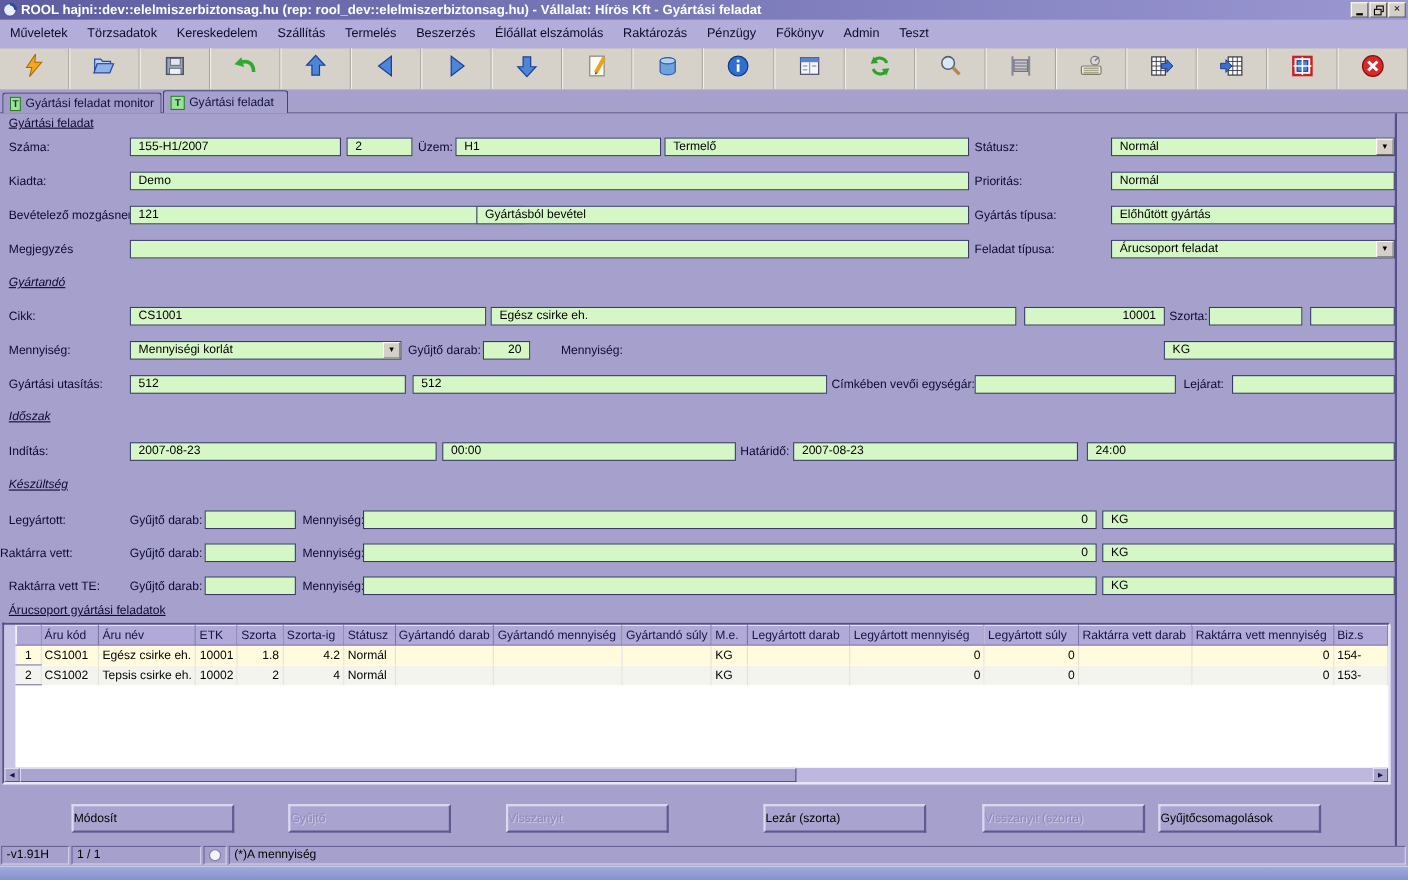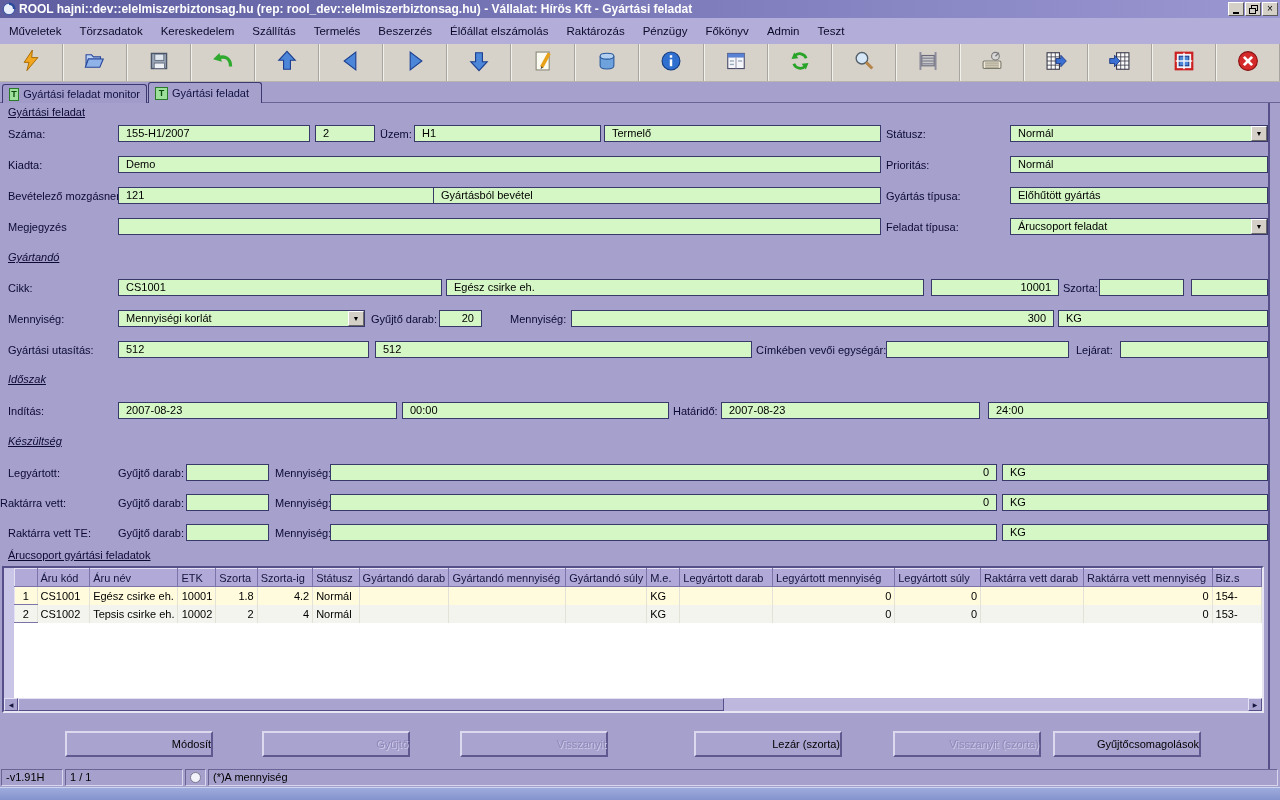--- a/index.html
+++ b/index.html
@@ -41,21 +41,21 @@
   #grid th{background:#b1aad8;color:#14143c;font-weight:normal;text-align:left;padding:1px 3px;border-top:1px solid #e4e1f4;border-left:1px solid #e4e1f4;border-right:1px solid #7a74a8;border-bottom:1px solid #7a74a8;height:15px;white-space:nowrap;overflow:hidden;box-sizing:content-box;}
   #grid td{padding:1px 3px;border-right:1px solid #e2e2d8;height:15px;white-space:nowrap;overflow:hidden;color:#000;}
   tr.r1 td{background:#fffbdc;}
   tr.r2 td{background:#f4f4ee;}
   td.rn,th.rn{background:#b1aad8;border-top:1px solid #e4e1f4;border-left:1px solid #e4e1f4;border-right:1px solid #7a74a8;border-bottom:1px solid #7a74a8;text-align:center;color:#14143c;}
   td.num{text-align:right;}
   .hscroll{position:absolute;left:0;bottom:0;width:1258px;height:13px;background:#beb8de;}
   .sbtn{position:absolute;top:0;width:14px;height:13px;background:#a9a3d0;border-top:1px solid #e4e1f4;border-left:1px solid #e4e1f4;border-right:1px solid #56508a;border-bottom:1px solid #56508a;font-size:6px;line-height:12px;text-align:center;color:#14143c;box-sizing:border-box;}
   .hthumb{position:absolute;left:14px;top:0;width:706px;height:13px;background:#a9a3d0;border-top:1px solid #e4e1f4;border-left:1px solid #e4e1f4;border-right:1px solid #56508a;border-bottom:1px solid #56508a;box-sizing:border-box;}
   
-  .btn{position:absolute;top:731px;width:148px;height:26px;background:#a9a3d0;border-top:2px solid #dcd9ef;border-left:2px solid #dcd9ef;border-right:2px solid #5f5990;border-bottom:2px solid #5f5990;font-size:11px;color:#000;text-align:right;line-height:22px;box-sizing:border-box;white-space:nowrap;}
+  .btn{position:absolute;top:731px;width:148px;height:26px;background:#a9a3d0;border-top:2px solid #dcd9ef;border-left:2px solid #dcd9ef;border-right:2px solid #5f5990;border-bottom:2px solid #5f5990;font-size:11px;color:#000;text-align:left;line-height:22px;box-sizing:border-box;white-space:nowrap;}
   .btn.disabled{color:#8f89ba;text-shadow:1px 1px 0 #cdc9e6;}
   
   .sp{position:absolute;top:769px;height:17px;background:#a6a0cd;border-top:1px solid #6a6494;border-left:1px solid #6a6494;border-right:1px solid #d8d5ec;border-bottom:1px solid #d8d5ec;font-size:11px;line-height:15px;padding:0 4px;box-sizing:border-box;color:#000;white-space:nowrap;overflow:hidden;}
   .circle{display:inline-block;width:9px;height:9px;border-radius:50%;background:#f2f2fa;border:1px solid #7a7a92;margin-top:2px;}
   .bottomstrip{position:absolute;left:0;top:787px;width:1280px;height:13px;background:linear-gradient(#9dabdd,#8493cc);border-top:1px solid #cdd5ee;box-sizing:border-box;}
   .redge{position:absolute;left:1268px;top:103px;width:2px;height:666px;background:#56508a;}
 </style>
 </head>
 <body>
 
@@ -304,21 +304,20 @@
   <div class="field" style="left:1191px;top:279px;width:77px"></div>
 
   <div class="lbl" style="left:8px;top:313px">Mennyiség:</div>
   <div class="field dd" style="left:118px;top:310px;width:247px">
     <span>Mennyiségi korlát</span>
     <span class="dd-btn">▼</span>
   </div>
   <div class="lbl" style="left:371px;top:313px">Gyűjtő darab:</div>
   <div class="field num" style="left:439px;top:310px;width:43px">20</div>
   <div class="lbl" style="left:510px;top:313px">Mennyiség:</div>
-  <div class="field num" style="left:571px;top:310px;width:483px">300</div>
   <div class="field" style="left:1058px;top:310px;width:210px">KG</div>
 
   <div class="lbl" style="left:8px;top:344px">Gyártási utasítás:</div>
   <div class="field" style="left:118px;top:341px;width:251px">512</div>
   <div class="field" style="left:375px;top:341px;width:377px">512</div>
   <div class="lbl" style="left:756px;top:344px">Címkében vevői egységár:</div>
   <div class="field" style="left:886px;top:341px;width:183px"></div>
   <div class="lbl" style="left:1076px;top:344px">Lejárat:</div>
   <div class="field" style="left:1120px;top:341px;width:148px"></div>
 

